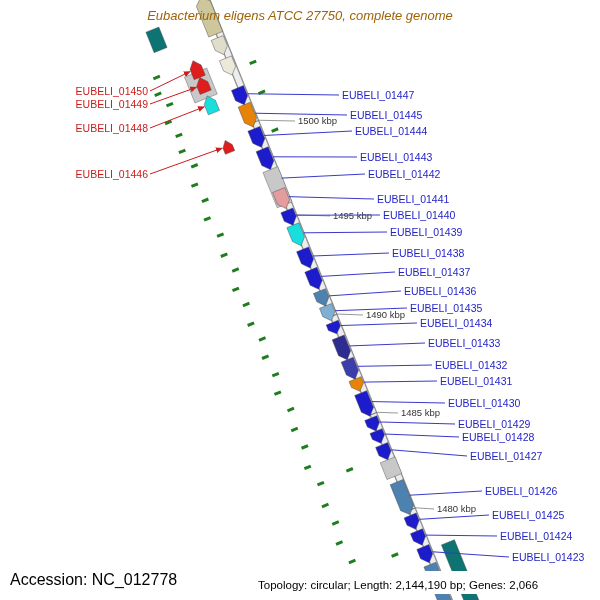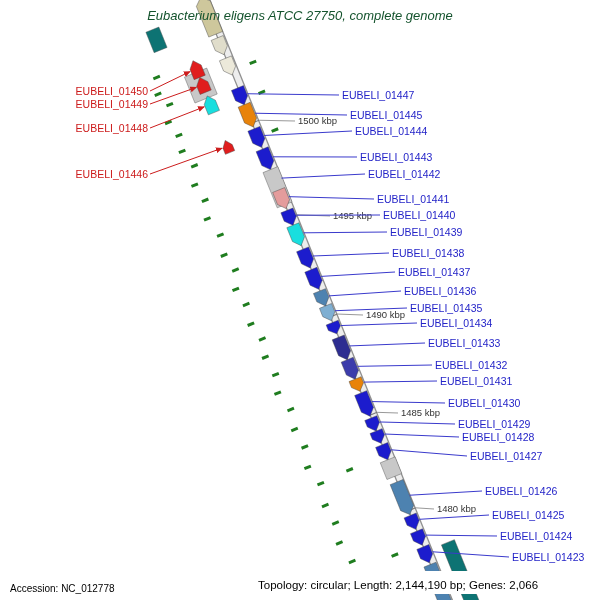--- a/index.html
+++ b/index.html
@@ -13,43 +13,43 @@
     overflow: hidden;
   }
   #figure-title {
     position: absolute;
     top: 8px;
     left: 0;
     width: 600px;
     text-align: center;
     font-style: italic;
     font-size: 13px;
-    color: #14532d;
+    color: #a16207;
     z-index: 3;
   }
   #genome-svg {
     position: absolute;
     top: 0;
     left: 0;
     z-index: 1;
   }
   #status-bar {
     position: absolute;
     top: 571px;
     left: 0;
     width: 600px;
     height: 23px;
     background: #ffffff;
     z-index: 2;
   }
   #status-accession {
     position: absolute;
     left: 10px;
-    top: 12px;
-    font-size: 10px;
+    top: 0;
+    font-size: 16px;
     color: #000000;
   }
   #status-info {
     position: absolute;
     left: 258px;
     top: 8px;
     font-size: 11.5px;
     color: #000000;
   }
   svg text {

